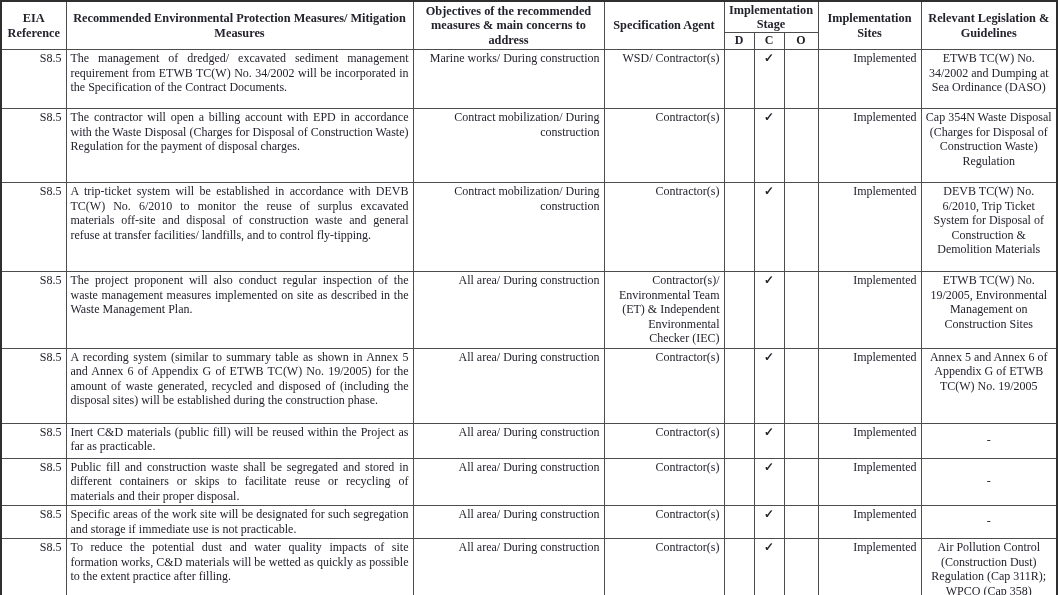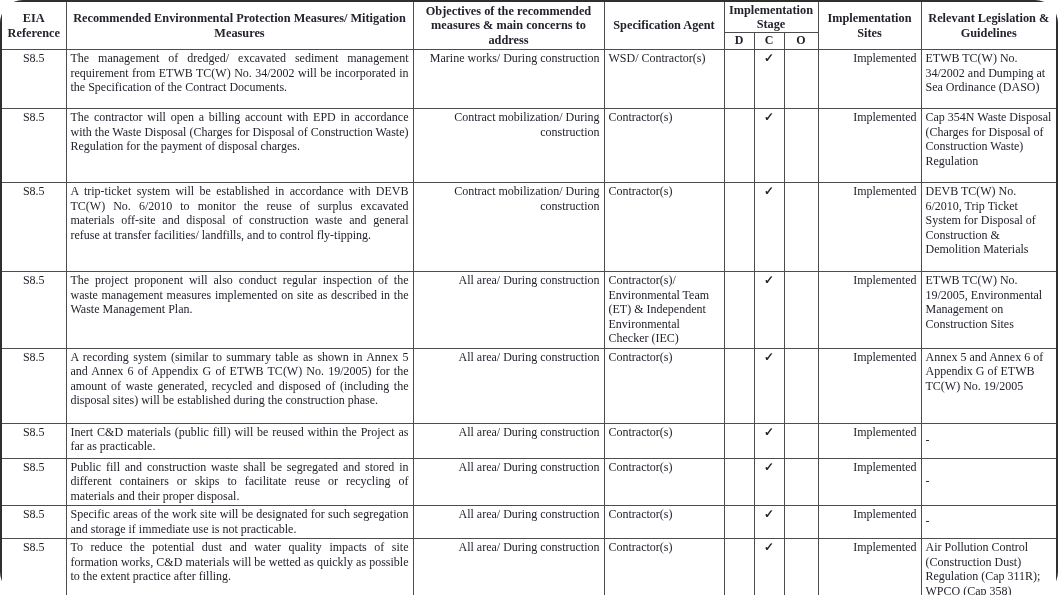--- a/index.html
+++ b/index.html
@@ -6,21 +6,20 @@
     margin: 0;
     padding: 0;
     background: #ffffff;
   }
   .page {
     width: 1058px;
     height: 595px;
     overflow: hidden;
     background: #ffffff;
     box-sizing: border-box;
-    border-radius: 23px;
   }
   table.ems {
     border-collapse: collapse;
     table-layout: fixed;
     width: 1056px;
     font-family: "Liberation Serif", "DejaVu Serif", serif;
     color: #23232d;
     font-size: 12px;
     line-height: 1.21;
     border: 2px solid #2f2f2f;
@@ -49,27 +48,27 @@
   col.c-meas   { width: 347px; }
   col.c-obj    { width: 191px; }
   col.c-agent  { width: 120px; }
   col.c-d      { width: 30px; }
   col.c-c      { width: 30px; }
   col.c-o      { width: 34px; }
   col.c-status { width: 103px; }
   col.c-leg    { width: 136px; }
 
   
-  td.ref     { text-align: center; padding-left: 6px; }
+  td.ref     { text-align: right; padding-left: 6px; }
   td.measure { text-align: justify; padding-left: 6px; padding-right: 5px; margin-top: 16px; }
   td.obj     { text-align: right; }
-  td.agent   { text-align: left; }
+  td.agent   { text-align: right; }
   td.stage   { text-align: center; font-size: 12px; }
   td.status  { text-align: right; }
-  td.leg     { }
+  td.leg     { text-align: center; }
 
   
   tbody tr:nth-child(1) { height: 59px; }
   tbody tr:nth-child(2) { height: 74px; }
   tbody tr:nth-child(3) { height: 89px; }
   tbody tr:nth-child(4) { height: 75px; }
   tbody tr:nth-child(5) { height: 75px; }
   tbody tr:nth-child(6) { height: 35px; }
   tbody tr:nth-child(7) { height: 46px; }
   tbody tr:nth-child(8) { height: 32px; }

